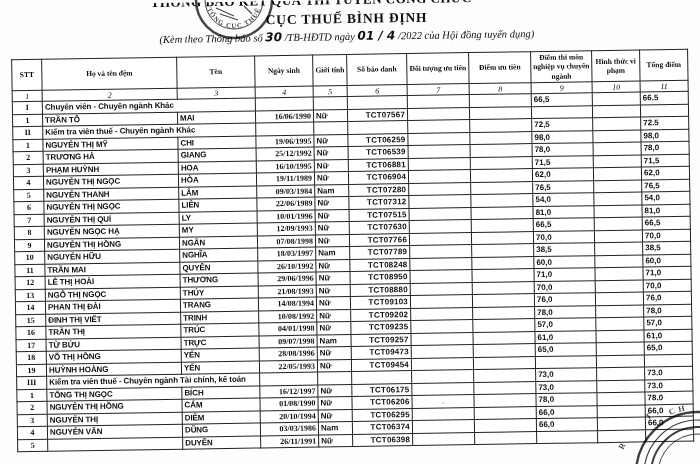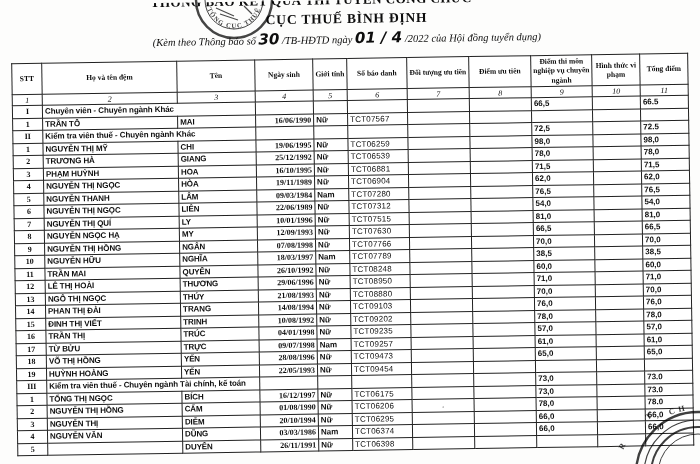--- a/index.html
+++ b/index.html
@@ -5,35 +5,35 @@
   html,body{margin:0;padding:0;width:700px;height:464px;overflow:hidden;
     background:#fdfdfc;font-family:"Liberation Serif",serif;color:#0d0d0d;}
   .sheet{position:absolute;left:0;top:0;width:700px;
     transform:rotate(-0.9deg);transform-origin:350px 240px;}
   
   .t1clip{height:8px;overflow:hidden;}
   .t1{margin-top:-8px;line-height:16px;text-align:center;padding-right:70px;
     font-size:13px;font-weight:bold;letter-spacing:.5px;white-space:nowrap;}
   .t2{margin-top:3px;text-align:center;font-size:13.5px;font-weight:bold;letter-spacing:.8px;}
   .t3{margin-top:2px;text-align:center;font-size:10.5px;font-style:italic;}
-  .hand{font-family:"DejaVu Sans",sans-serif;font-weight:bold;font-size:15px;font-style:italic;}
+  .hand{font-family:"DejaVu Sans",sans-serif;font-weight:bold;font-size:12px;font-style:italic;}
   
   table{border-collapse:collapse;table-layout:fixed;margin:11px 0 0 14px;width:676px;
     background:#fff;}
   th,td{border:1px solid #222;overflow:hidden;}
   th{font:bold 7.5px "Liberation Serif",serif;padding:1px;line-height:1.25;text-align:center;}
   tr.idxrow td{font:italic 8px "Liberation Serif",serif;height:10px;text-align:center;padding:0;}
   tbody td{height:11.5px;padding:0 2px;line-height:1;font:8px "Liberation Sans",sans-serif;
     white-space:nowrap;}
   td.c-stt{text-align:center;font-weight:bold;font-family:"Liberation Serif",serif;}
   td.c-name{font-weight:700;letter-spacing:-.1px;}
   td.c-sec{font-weight:700;letter-spacing:-.1px;overflow:visible;}
   td.c-date{font-family:"Liberation Serif",serif;font-weight:700;text-align:right;}
   td.c-gen{font-weight:700;}
-  td.c-sbd{font-weight:400;text-align:left;letter-spacing:.2px;}
+  td.c-sbd{font-weight:700;text-align:right;letter-spacing:.2px;}
   td.c-mid{text-align:center;}
   td.c-num{font-weight:700;text-align:left;}
   
   svg.stamp{position:absolute;mix-blend-mode:multiply;opacity:.88;}
 </style>
 </head>
 <body>
 
 <div class="sheet">
 

